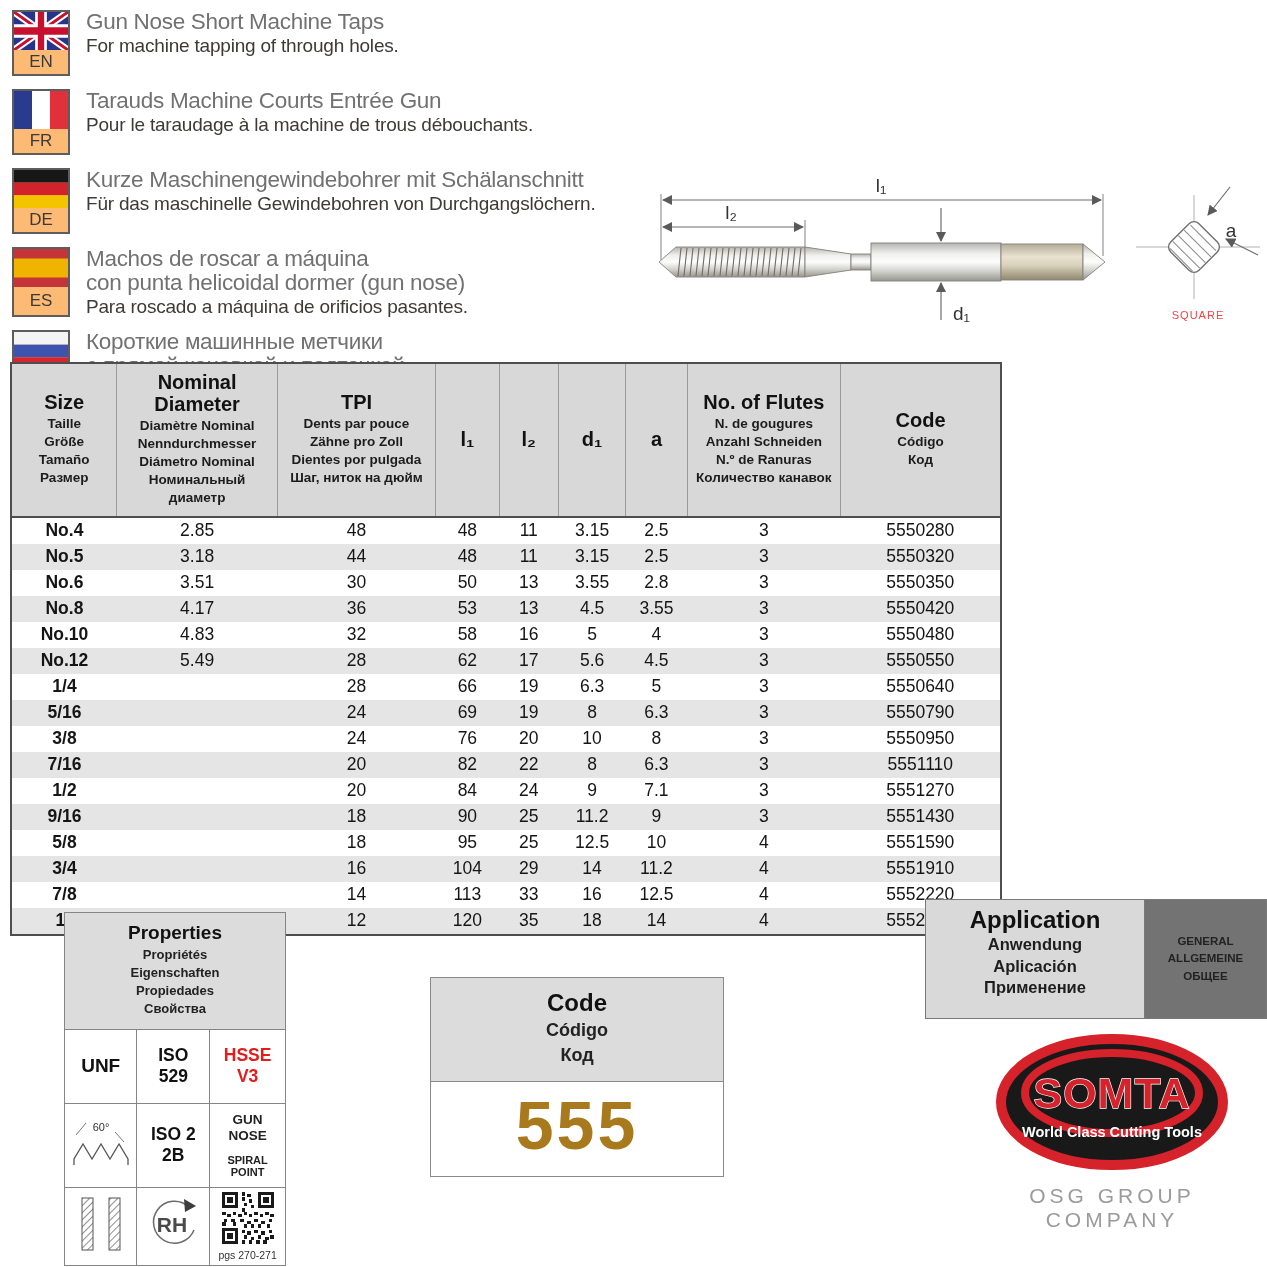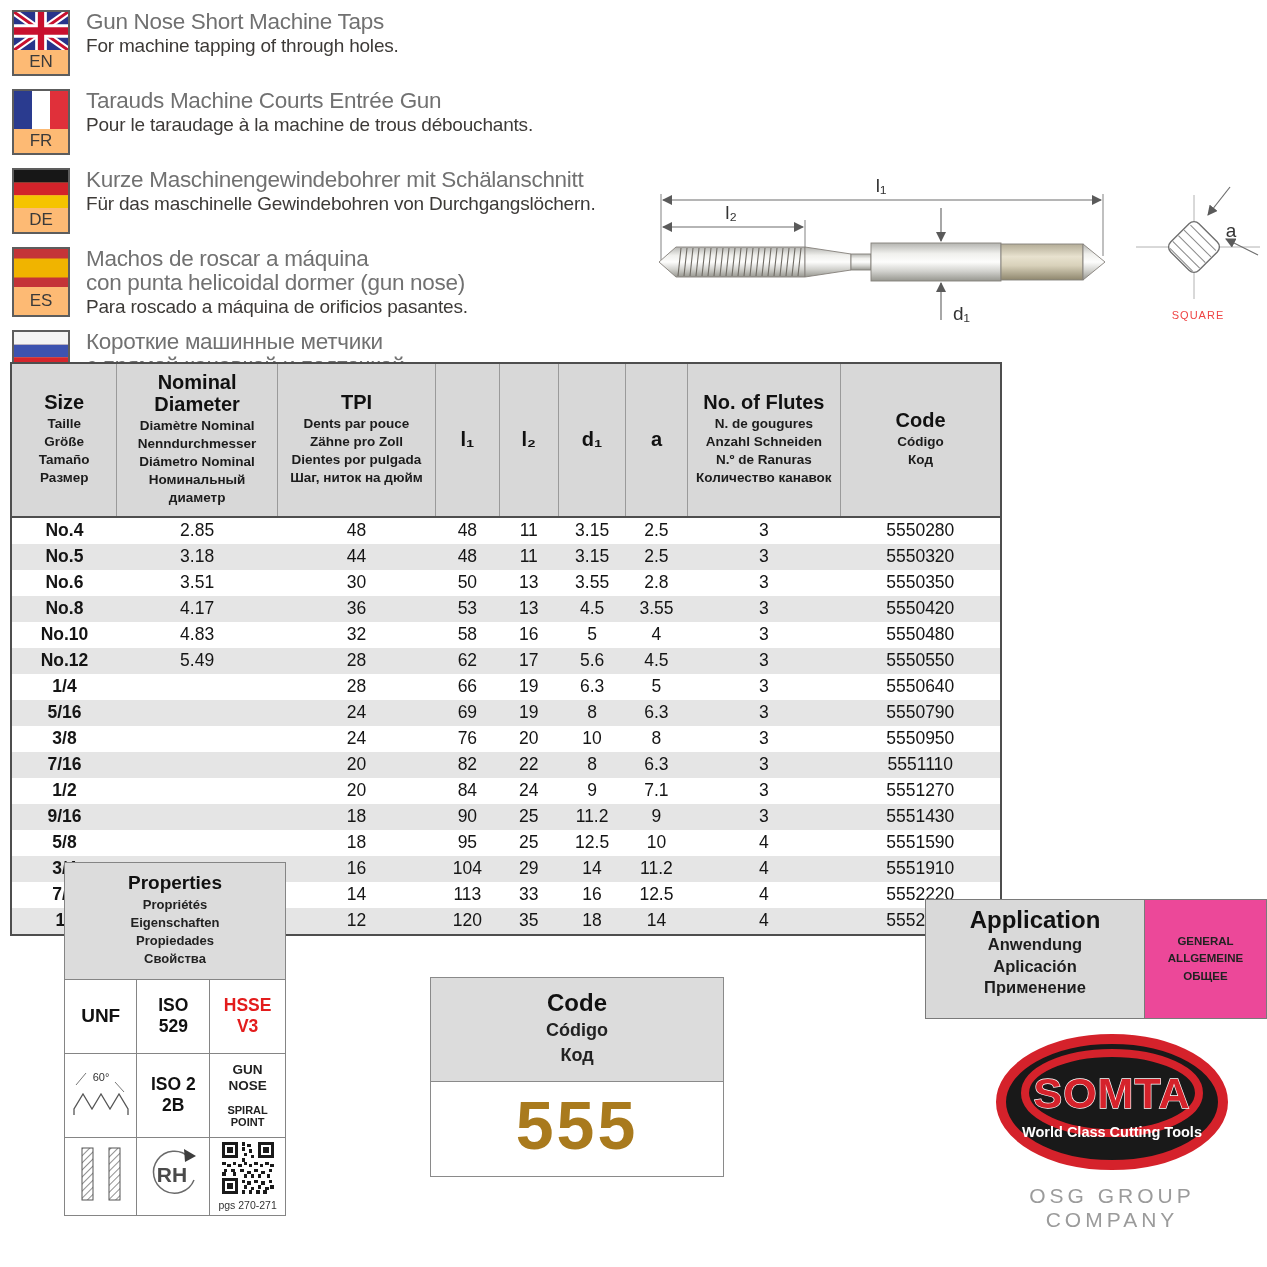--- a/index.html
+++ b/index.html
@@ -30,21 +30,21 @@
   .spec-table thead th{background:#d8d8d8;border-left:1px solid #9a9a9a;border-bottom:2px solid #4e4e4e;
               padding:7px 2px 9px;vertical-align:middle;}
   .spec-table thead th:first-child{border-left:none;}
   .h-main{display:block;font-size:20px;font-weight:bold;color:#111;line-height:1.1;}
   .h-sub{display:block;font-size:13.5px;font-weight:bold;color:#1c1c1c;line-height:1.34;margin-top:2px;}
   .spec-table tbody td{text-align:center;font-size:17.5px;color:#151515;padding:2px 2px 3px;height:20.3px;}
   .spec-table tbody tr:nth-child(even){background:#e5e5e5;}
   .spec-table tbody td:first-child{font-weight:bold;}
 
   
-  .props{position:absolute;left:64px;top:862px;width:222px;border-collapse:collapse;border-radius:14px;}
+  .props{position:absolute;left:64px;top:912px;width:222px;border-collapse:collapse;border-radius:14px;}
   .props td{border:1.3px solid #858585;background:#fff;text-align:center;vertical-align:middle;padding:4px 2px;}
   .props .props-head{background:#dcdcdc;padding:9px 2px 11px;}
   .props-title{font-size:19px;font-weight:bold;color:#111;}
   .props-title-sub{font-size:13px;font-weight:bold;color:#222;line-height:1.38;margin-top:2px;}
   .props .cell-big{font-size:19px;font-weight:bold;color:#111;}
   .props .cell-mid{font-size:17.5px;font-weight:bold;color:#111;line-height:1.2;}
   .cell-red{color:#e31c1c !important;}
   .gun-main{font-size:13.5px;font-weight:bold;line-height:1.18;}
   .gun-sub{font-size:11px;font-weight:bold;line-height:1.15;margin-top:10px;}
   .qr-caption{font-size:10.5px;color:#333;margin-top:1px;}
@@ -53,21 +53,21 @@
   
   .code-box{position:absolute;left:430px;top:977px;width:292px;border:1.5px solid #8a8a8a;background:#fff;}
   .code-head{background:#dcdcdc;border-bottom:1.5px solid #8a8a8a;text-align:center;padding:12px 0 14px;}
   .code-title{font-size:24px;font-weight:bold;color:#111;line-height:1.1;}
   .code-title-sub{font-size:18px;font-weight:bold;color:#222;line-height:1.35;margin-top:2px;}
   .code-value{text-align:center;font-size:68px;font-weight:bold;color:#a97a1d;
               padding:4px 0 12px;letter-spacing:3px;}
 
   
   .app-box{position:absolute;left:925px;top:899px;width:340px;height:118px;display:flex;
-           border:1.5px solid #7a7a7a;background:#ec4899;}
+           border:1.5px solid #7a7a7a;background:#737373;}
   .app-left{flex:1;background:#d9d9d9;border-right:1.5px solid #7a7a7a;text-align:center;padding-top:7px;}
   .app-title{font-size:24px;font-weight:bold;color:#111;line-height:1.1;}
   .app-title-sub{font-size:16.5px;font-weight:bold;color:#1d1d1d;line-height:1.3;margin-top:1px;}
   .app-right{width:121px;display:flex;align-items:center;justify-content:center;text-align:center;
              font-size:11.5px;font-weight:bold;color:#222;line-height:1.5;}
 
   
   .logo{position:absolute;left:990px;top:1032px;width:244px;text-align:center;}
   .logo-company{font-size:21px;color:#9b9b9b;letter-spacing:4px;margin-top:8px;}
 </style>

